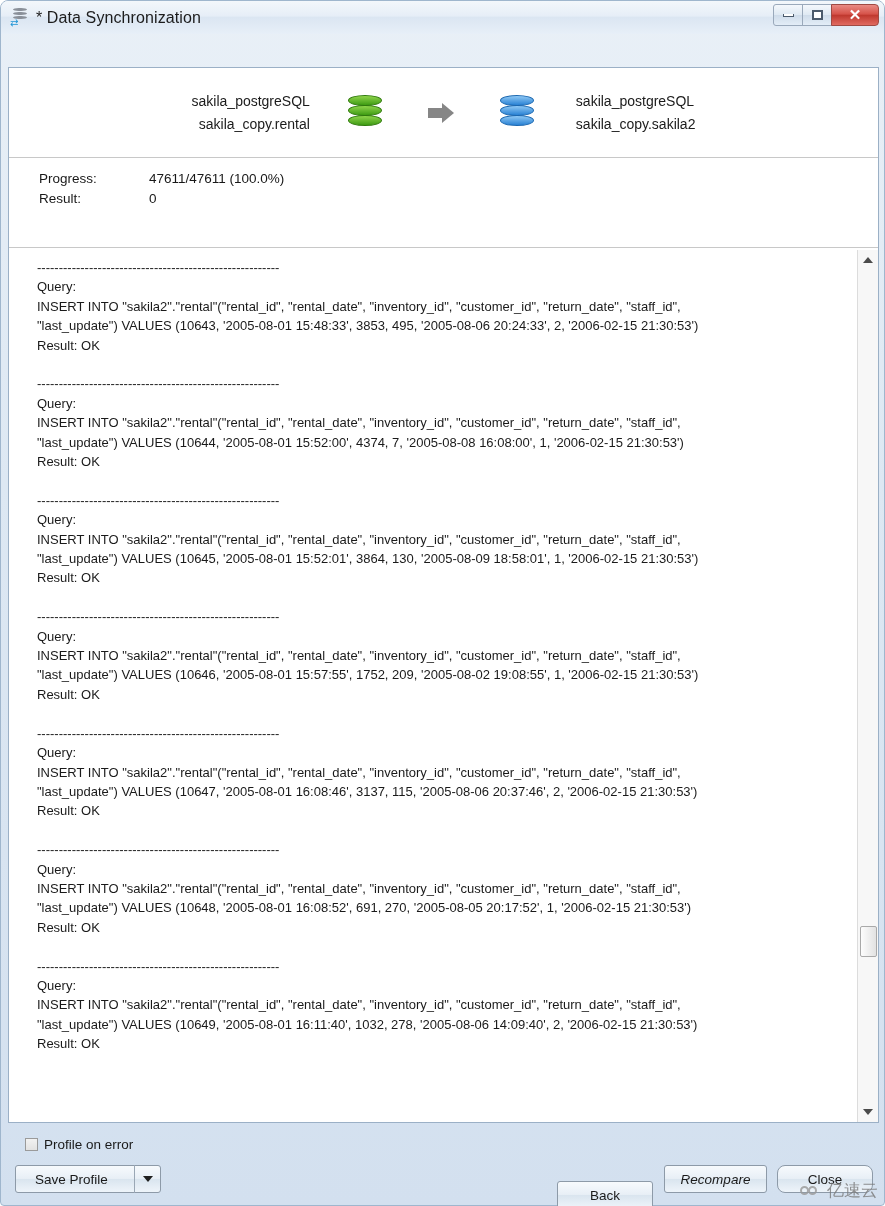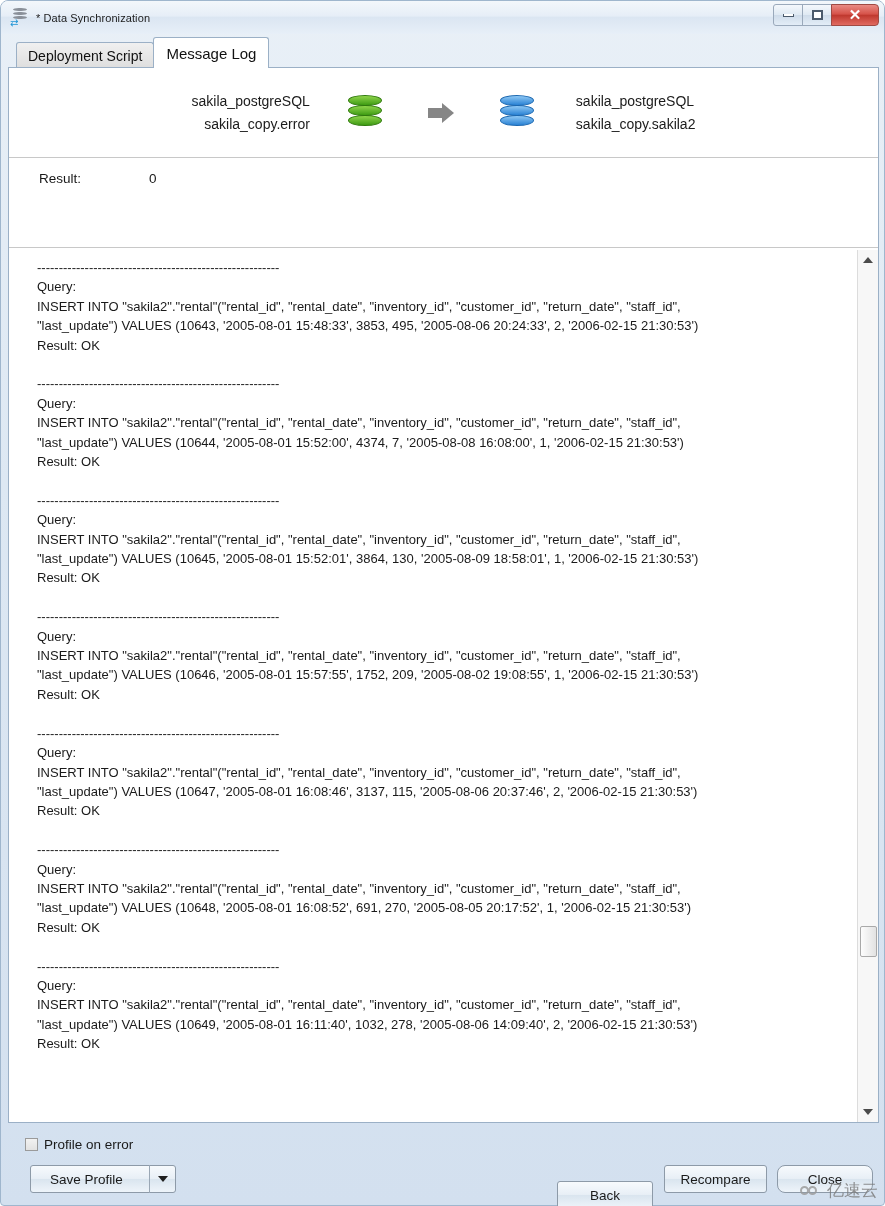--- a/index.html
+++ b/index.html
@@ -47,21 +47,21 @@
     background: #8a9099;
     border-radius: 50% / 60%;
     display: block;
   }
   .title-icon .arrows {
     position: absolute; left: 0px; top: 10px;
     font-size: 10px; color: #2196d6; line-height: 10px;
     font-family: "DejaVu Sans", sans-serif;
   }
   .title-text {
-    font-size: 11px;
+    font-size: 16px;
     color: #1c1c1c;
     letter-spacing: 0.1px;
     white-space: nowrap;
   }
   .winbtns {
     position: absolute;
     right: 5px; top: 3px;
     display: flex;
     height: 23px;
   }
@@ -278,40 +278,40 @@
     border: 1px solid #8d9aa8;
     border-radius: 3px;
     background: linear-gradient(to bottom, #f7fafd 0%, #e8eff6 48%, #dae5ef 52%, #eef4fa 100%);
     font-size: 13.5px;
     color: #1a1a1a;
     display: flex; align-items: center; justify-content: center;
     position: absolute;
     white-space: nowrap;
   }
   .btn-save {
-    left: 22px; top: 0;
+    left: 7px; top: 0;
     width: 146px;
     justify-content: flex-start;
     padding-left: 19px;
   }
   .btn-save .split {
     position: absolute;
     right: 0; top: -1px; bottom: -1px;
     width: 26px;
     border-left: 1px solid #9aa7b5;
     display: flex; align-items: center; justify-content: center;
   }
   .caret-down {
     width: 0; height: 0;
     border-left: 5px solid transparent;
     border-right: 5px solid transparent;
     border-top: 6px solid #1f1f1f;
   }
   .btn-back { left: 549px; top: 16px; width: 96px; }
-  .btn-recompare { left: 656px; top: 0; width: 103px; }
+  .btn-recompare { left: 656px; top: 0; width: 103px; font-style: italic; }
   .btn-close { left: 769px; top: 0; width: 96px; border-radius: 8px; }
 
   
   .watermark {
     position: absolute;
     right: 6px; bottom: 3px;
     display: flex; align-items: center;
     gap: 5px;
     font-size: 17px;
     color: #7a7a7a;
@@ -354,36 +354,27 @@
         <span class="glyph-max"></span>
       </div>
       <div class="winbtn close">
         <span class="glyph-close">✕</span>
       </div>
     </div>
   </div>
 
   <div class="client">
 
-    <div class="tabstrip">
-      <div class="tab">
-        <span>Deployment Script</span>
-      </div>
-      <div class="tab active">
-        <span>Message Log</span>
-      </div>
-      <div class="tab-filler"></div>
-    </div>
 
     <div class="content">
 
       <div class="syncbar">
         <div>
           <div class="ep-label">sakila_postgreSQL</div>
-          <div class="ep-label">sakila_copy.error</div>
+          <div class="ep-label">sakila_copy.rental</div>
         </div>
         <div class="db-icon db-green">
           <span class="ring" style="top:2px"></span>
           <span class="ring" style="top:12px"></span>
           <span class="ring" style="top:22px"></span>
         </div>
         <div class="arrow-icon">
           <span class="shaft"></span>
             <span class="head"></span>
         </div>
@@ -392,20 +383,24 @@
           <span class="ring" style="top:12px"></span>
           <span class="ring" style="top:22px"></span>
         </div>
         <div>
           <div class="ep-label right">sakila_postgreSQL</div>
           <div class="ep-label right">sakila_copy.sakila2</div>
         </div>
       </div>
 
       <div class="stats">
+        <div class="stat-row">
+          <span class="stat-key">Progress:</span>
+          <span class="stat-val">47611/47611 (100.0%)</span>
+        </div>
         <div class="stat-row">
           <span class="stat-key">Result:</span>
           <span class="stat-val">0</span>
         </div>
       </div>
 
       <div class="logwrap">
         <div class="logpane" id="logpane">
             <div class="logline sep">--------------------------------------------------------</div>
             <div class="logline">Query:</div>

